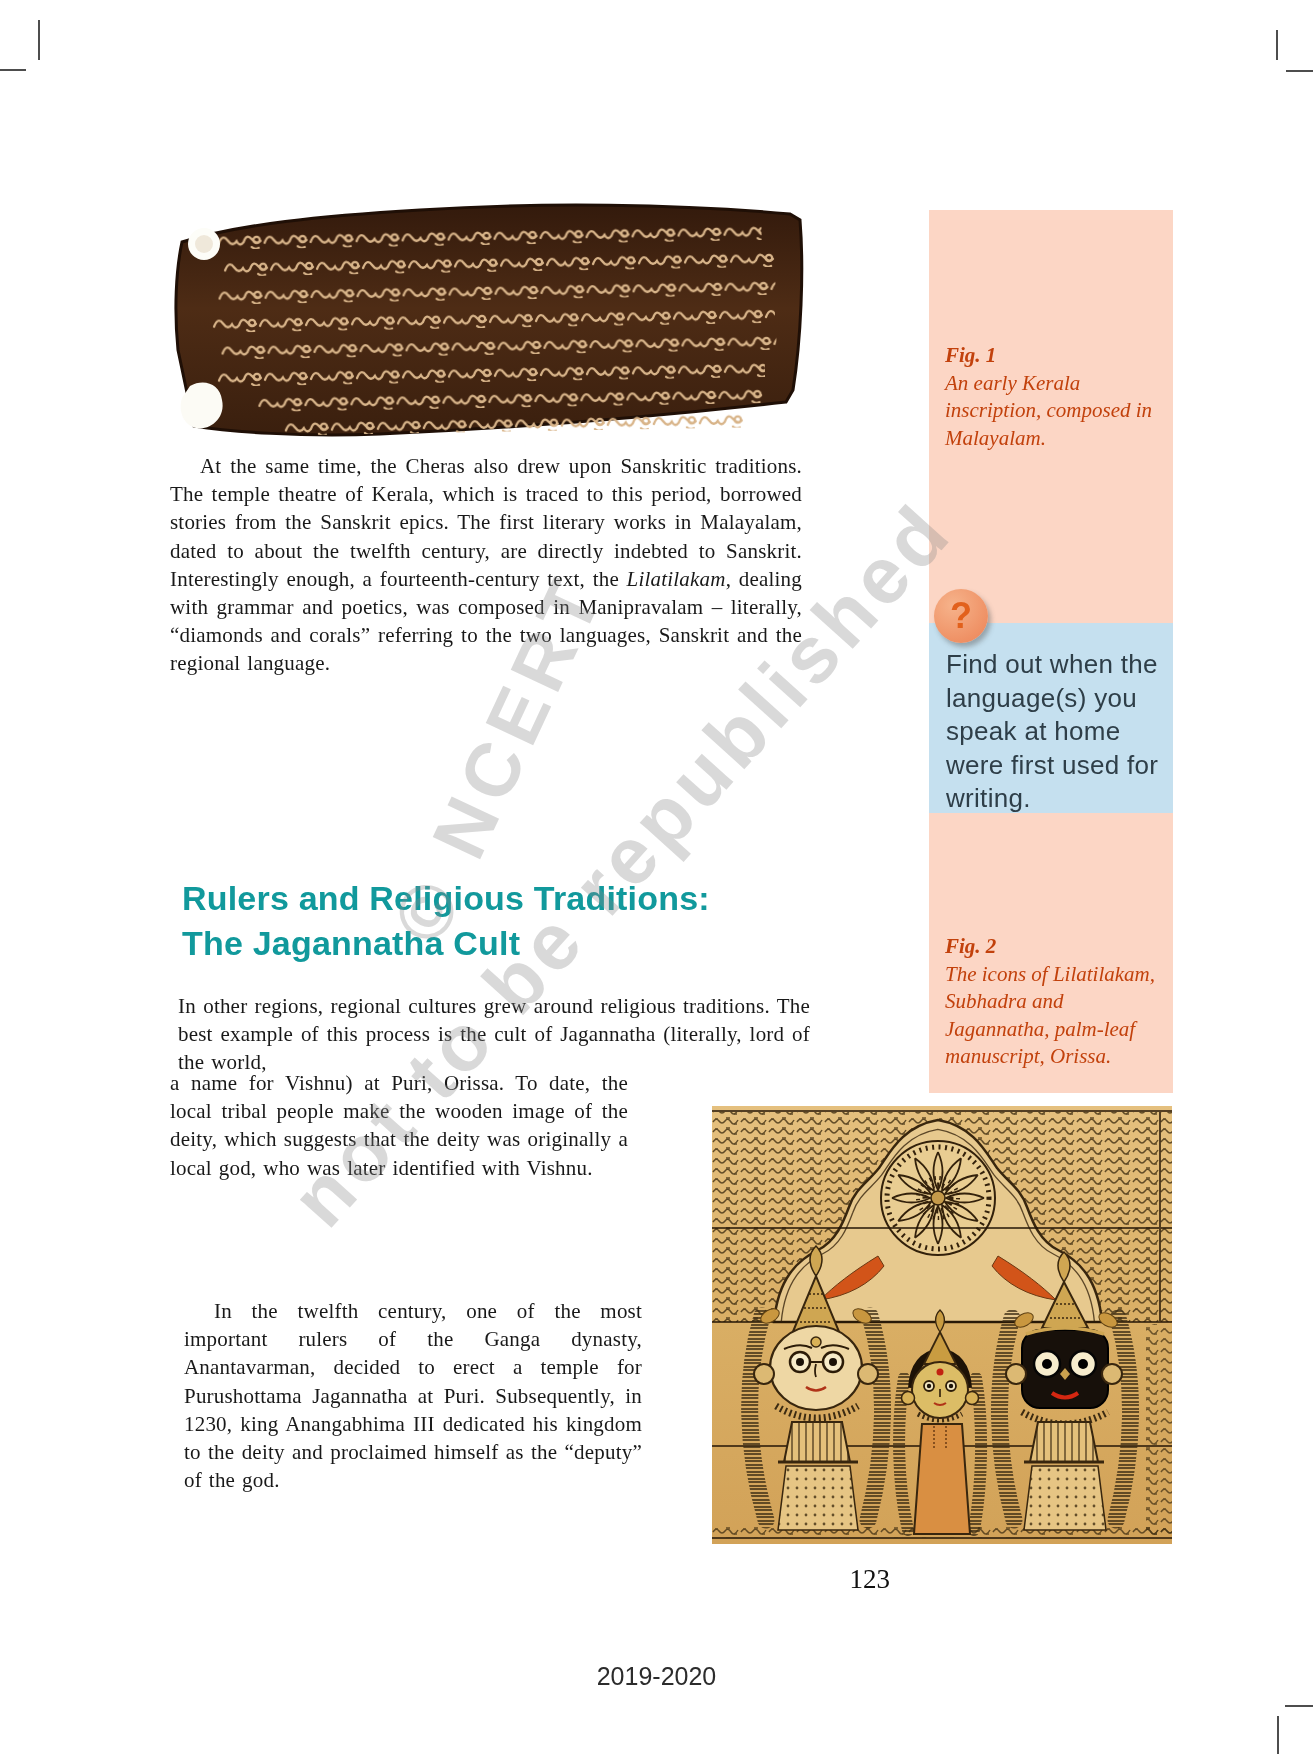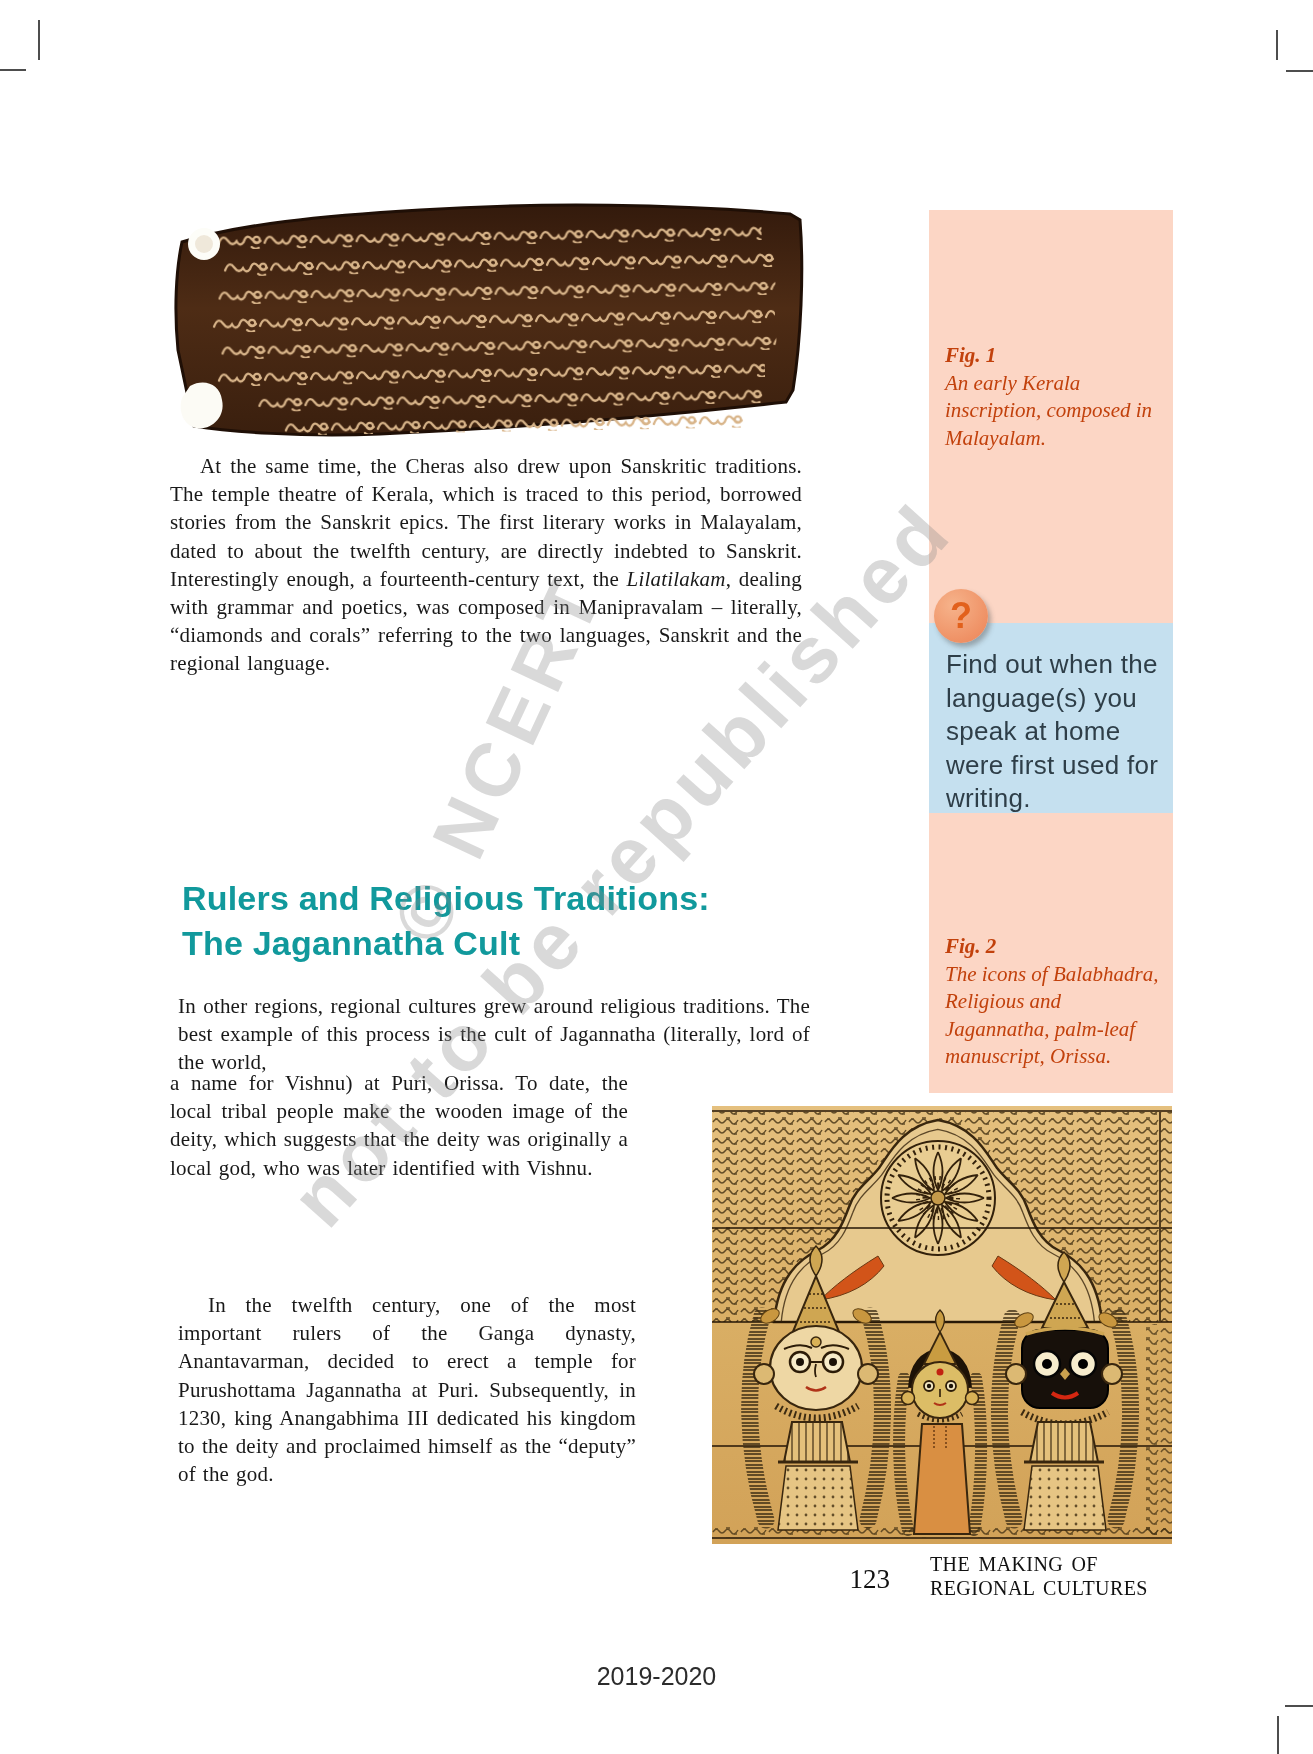--- a/index.html
+++ b/index.html
@@ -105,35 +105,35 @@
   </div>
 
   <div class="abs qbox" style="left:929px;top:623px;width:244px;height:190px;z-index:2;"></div>
   <div class="abs badge" style="left:934px;top:589px;z-index:3;">
     <span>?</span>
   </div>
   <div class="abs qtext" style="left:946px;top:648px;width:218px;z-index:4;">Find out when the language(s) you speak at home were first used for writing.</div>
 
   <div class="abs figcap" style="left:945px;top:933px;width:220px;z-index:4;">
     <span class="figlabel">Fig. 2</span>
-    <span>The icons of Balabhadra, Religious and Jagannatha, palm-leaf manuscript, Orissa.</span>
+    <span>The icons of Lilatilakam, Subhadra and Jagannatha, palm-leaf manuscript, Orissa.</span>
   </div>
 
   <p class="abs body-text indent" style="left:170px;top:452px;width:632px;margin:0;z-index:2;"><span>At the same time, the Cheras also drew upon Sanskritic traditions. The temple theatre of Kerala, which is traced to this period, borrowed stories from the Sanskrit epics. The first literary works in Malayalam, dated to about the twelfth century, are directly indebted to Sanskrit.  Interestingly enough, a fourteenth-century text, the </span><i>Lilatilakam</i><span>, dealing with grammar and poetics, was composed in Manipravalam – literally, “diamonds and corals” referring to the two languages, Sanskrit and the regional language.</span></p>
 
   <div class="abs heading" style="left:170px;top:876px;width:640px;z-index:2;margin-left:12px;">
     <div>Rulers and Religious Traditions:</div>
     <div>The Jagannatha Cult</div>
   </div>
 
   <p class="abs body-text" style="left:170px;top:984px;width:632px;margin:8px;z-index:2;">In other regions, regional cultures grew around religious traditions. The best example of this process is the cult of Jagannatha (literally, lord of the world,</p>
 
   <p class="abs body-text" style="left:170px;top:1069px;width:458px;margin:0;z-index:2;">a name for Vishnu) at Puri, Orissa. To date, the local tribal people make the wooden image of the deity, which suggests that the deity was originally a local god, who was later identified with Vishnu.</p>
 
-  <p class="abs body-text indent" style="left:170px;top:1283px;width:458px;margin:8px;z-index:2;font-family:Liberation Serif, serif;">In the twelfth century, one of the most important rulers of the Ganga dynasty, Anantavarman, decided to erect a temple for Purushottama Jagannatha at Puri. Subsequently, in 1230, king Anangabhima III dedicated his kingdom to the deity and proclaimed himself as the “deputy” of the god.</p>
+  <p class="abs body-text indent" style="left:170px;top:1283px;width:458px;margin:14px;z-index:2;font-family:Liberation Serif, serif;">In the twelfth century, one of the most important rulers of the Ganga dynasty, Anantavarman, decided to erect a temple for Purushottama Jagannatha at Puri. Subsequently, in 1230, king Anangabhima III dedicated his kingdom to the deity and proclaimed himself as the “deputy” of the god.</p>
 
   <div class="abs" style="left:712px;top:1106px;width:460px;height:438px;z-index:2;">
     <svg width="460" height="438" viewBox="0 0 460 438" xmlns="http://www.w3.org/2000/svg">
       <defs>
         <linearGradient id="wg" x1="0" y1="0" x2="0" y2="1">
           <stop offset="0" stop-color="#e5c07e"></stop>
           <stop offset="0.5" stop-color="#d9ae64"></stop>
           <stop offset="1" stop-color="#d2a258"></stop>
         </linearGradient>
         <pattern id="ms" width="28" height="10" patternUnits="userSpaceOnUse">
@@ -273,22 +273,18 @@
         <path d="M326,316 L378,316 L386,356 L318,356 Z" fill="#e4c07b" stroke="#38260e" stroke-width="2"></path>
         <path d="M326,316 L378,316 L386,356 L318,356 Z" fill="url(#flute)" opacity="0.9"></path>
         <path d="M312,356 H392" stroke="#38260e" stroke-width="3"></path>
         <path d="M320,360 L386,360 L394,424 L312,424 Z" fill="#e6c584" stroke="#38260e" stroke-width="1.5"></path>
         <path d="M320,360 L386,360 L394,424 L312,424 Z" fill="url(#dots)" opacity="0.8"></path>
       </g>
     </svg>
   </div>
 
   <div class="abs pagenum" style="left:830px;top:1564px;width:60px;text-align:right;z-index:2;">123</div>
-  <div class="abs running" style="left:930px;top:1553px;width:240px;z-index:2;">
-    <div>THE MAKING OF</div>
-    <div>REGIONAL CULTURES</div>
-  </div>
   <div class="abs year" style="left:0;top:1662px;width:1313px;z-index:2;">2019-2020</div>
 
   <div class="wm" style="left:498px;top:758px;font-size:76px;letter-spacing:8px;transform:translate(-50%,-50%) rotate(-65deg);">© NCERT</div>
   <div class="wm" style="left:622px;top:865px;font-size:80px;letter-spacing:6px;transform:translate(-50%,-50%) rotate(-48deg);">not to be republished</div>
 
 </div>
 
 </body></html>

